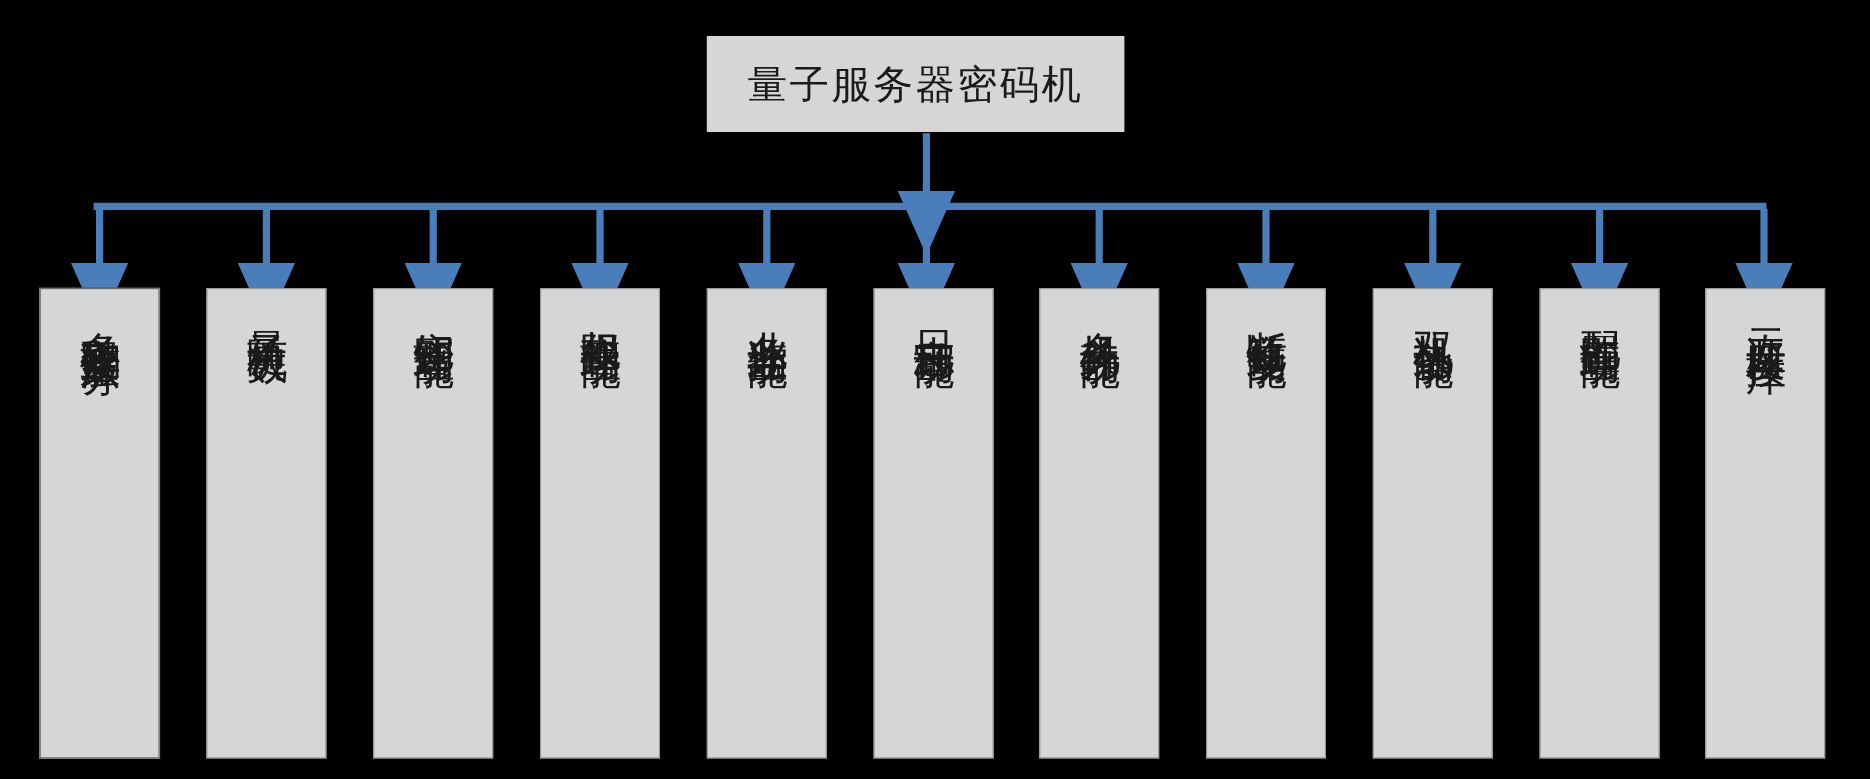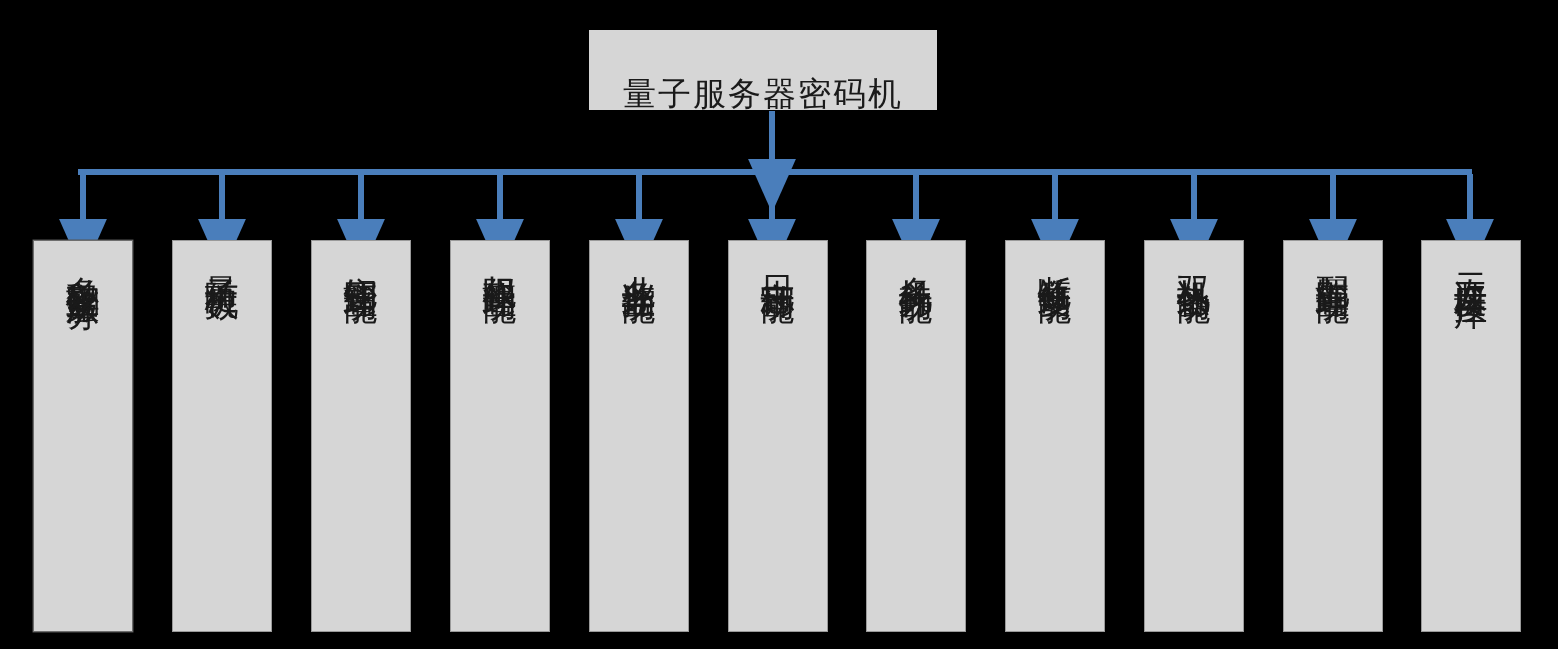--- a/index.html
+++ b/index.html
@@ -23,21 +23,21 @@
 
   
   .root-node {
     position: absolute;
     left: 589px;
     top: 30px;
     width: 348px;
     height: 80px;
     background: #D6D6D6;
     display: flex;
-    align-items: flex-end;
+    align-items: center;
     justify-content: center;
     box-sizing: border-box;
   }
   .root-label {
     font-size: 33px;
     line-height: 1;
     color: #1a1a1a;
     letter-spacing: 2px;
     white-space: nowrap;
     font-family: "DejaVu Serif", "Liberation Serif", serif;

